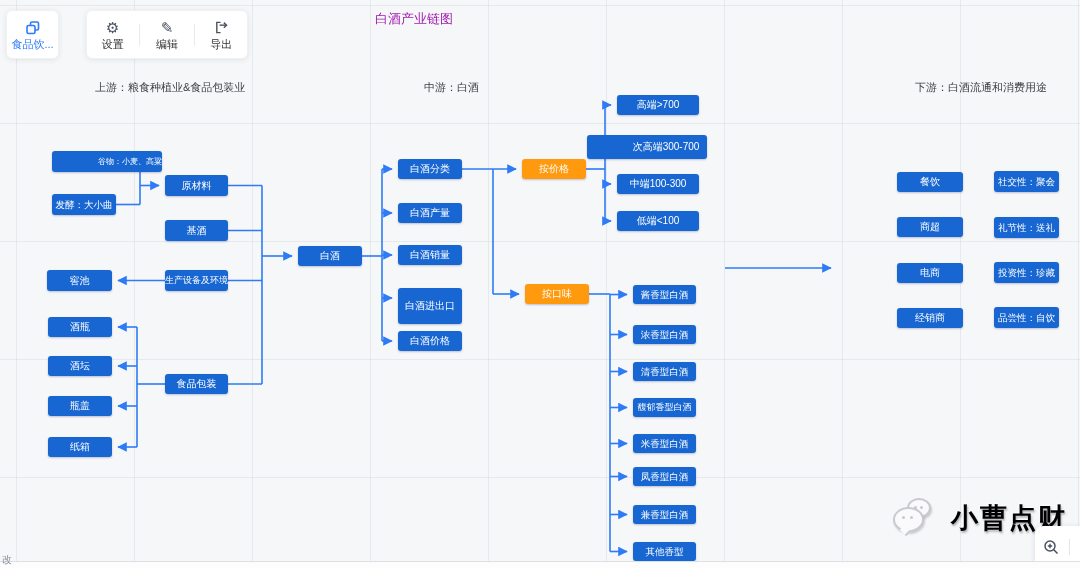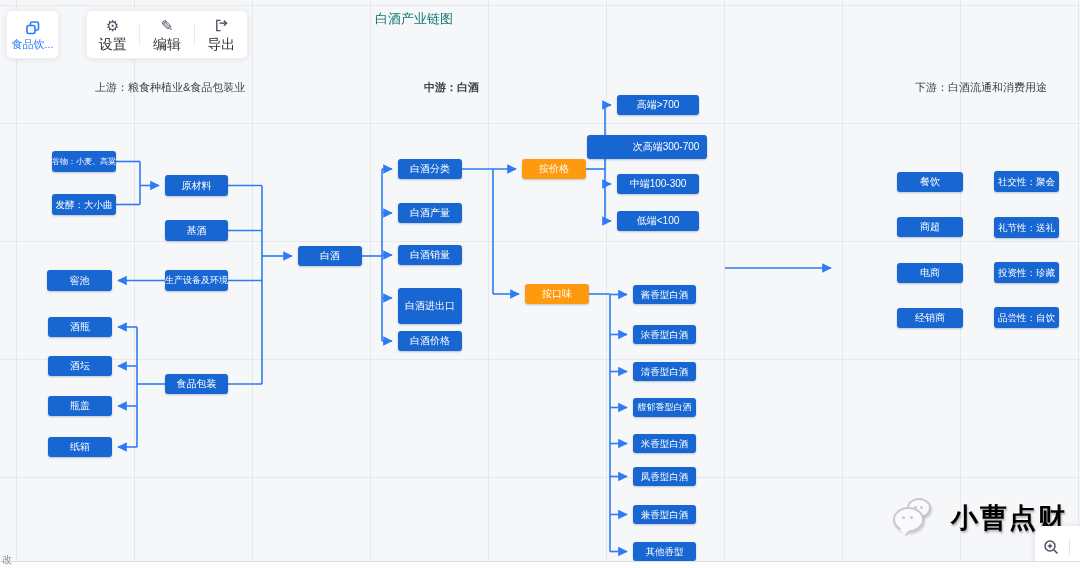--- a/index.html
+++ b/index.html
@@ -19,26 +19,26 @@
   
   .card{
     position:absolute;background:#fff;border-radius:6px;
     box-shadow:0 1px 5px rgba(40,50,70,.10);border:1px solid #f0f1f3;
     display:flex;align-items:center;justify-content:center;
   }
   .tool{
     display:flex;flex-direction:column;align-items:center;justify-content:center;
     width:52px;gap:3px;cursor:pointer;
   }
-  .tool .lbl{font-size:14px;color:#333;line-height:1;}
+  .tool .lbl{font-size:11px;color:#333;line-height:1;}
   .tool .glyph{font-size:15px;color:#4a5261;line-height:1;height:16px;}
   .vdiv{width:1px;height:22px;background:#e8eaee;}
   .proj-lbl{font-size:11px;color:#2e7cf6;line-height:1;}
   
-  .title{position:absolute;font-size:13px;color:#0f766e;}
+  .title{position:absolute;font-size:13px;color:#a21caf;}
   .sec-h{position:absolute;font-size:11px;color:#3a3f45;white-space:nowrap;}
   
   .node{
     position:absolute;border-radius:3px;color:#fff;
     display:flex;align-items:center;justify-content:center;
     font-size:10px;white-space:nowrap;line-height:1;cursor:pointer;
     box-shadow:0 1px 2px rgba(20,40,90,.25);
   }
   .blue{background:#1766d2;}
   .orange{background:#ff9a0e;}
@@ -159,24 +159,24 @@
         <path d="M6 5.5 H13" stroke="#4a5261" stroke-width="1.5" fill="none"></path>
         <path d="M10.5 2.8 L13.4 5.5 L10.5 8.2" stroke="#4a5261" stroke-width="1.5" fill="none"></path>
       </svg>
     </span>
     <span class="lbl">导出</span>
   </div>
 </div>
 
 <div class="title" style="left:375px;top:10px;">白酒产业链图</div>
 <div class="sec-h" style="left:95px;top:80px;">上游：粮食种植业&amp;食品包装业</div>
-<div class="sec-h" style="left:424px;top:80px;font-weight:bold;">中游：白酒</div>
+<div class="sec-h" style="left:424px;top:80px;">中游：白酒</div>
 <div class="sec-h" style="left:915px;top:80px;">下游：白酒流通和消费用途</div>
 
-<div class="node blue fs8" style="left:52px;top:151px;width:64px;height:21px;">谷物：小麦、高粱</div>
+<div class="node blue fs8" style="left:52px;top:151px;width:64px;height:21px;padding-left:46px;">谷物：小麦、高粱</div>
 <div class="node blue fs95" style="left:52px;top:194px;width:64px;height:21px;">发酵：大小曲</div>
 <div class="node blue" style="left:165px;top:175px;width:63px;height:21px;">原材料</div>
 <div class="node blue" style="left:165px;top:220px;width:63px;height:21px;">基酒</div>
 <div class="node blue" style="left:47px;top:270px;width:65px;height:21px;">窖池</div>
 <div class="node blue fs9" style="left:165px;top:270px;width:63px;height:21px;">生产设备及环境</div>
 <div class="node blue" style="left:48px;top:317px;width:64px;height:20px;">酒瓶</div>
 <div class="node blue" style="left:48px;top:356px;width:64px;height:20px;">酒坛</div>
 <div class="node blue" style="left:48px;top:396px;width:64px;height:20px;">瓶盖</div>
 <div class="node blue" style="left:48px;top:437px;width:64px;height:20px;">纸箱</div>
 <div class="node blue" style="left:165px;top:374px;width:63px;height:20px;">食品包装</div>

